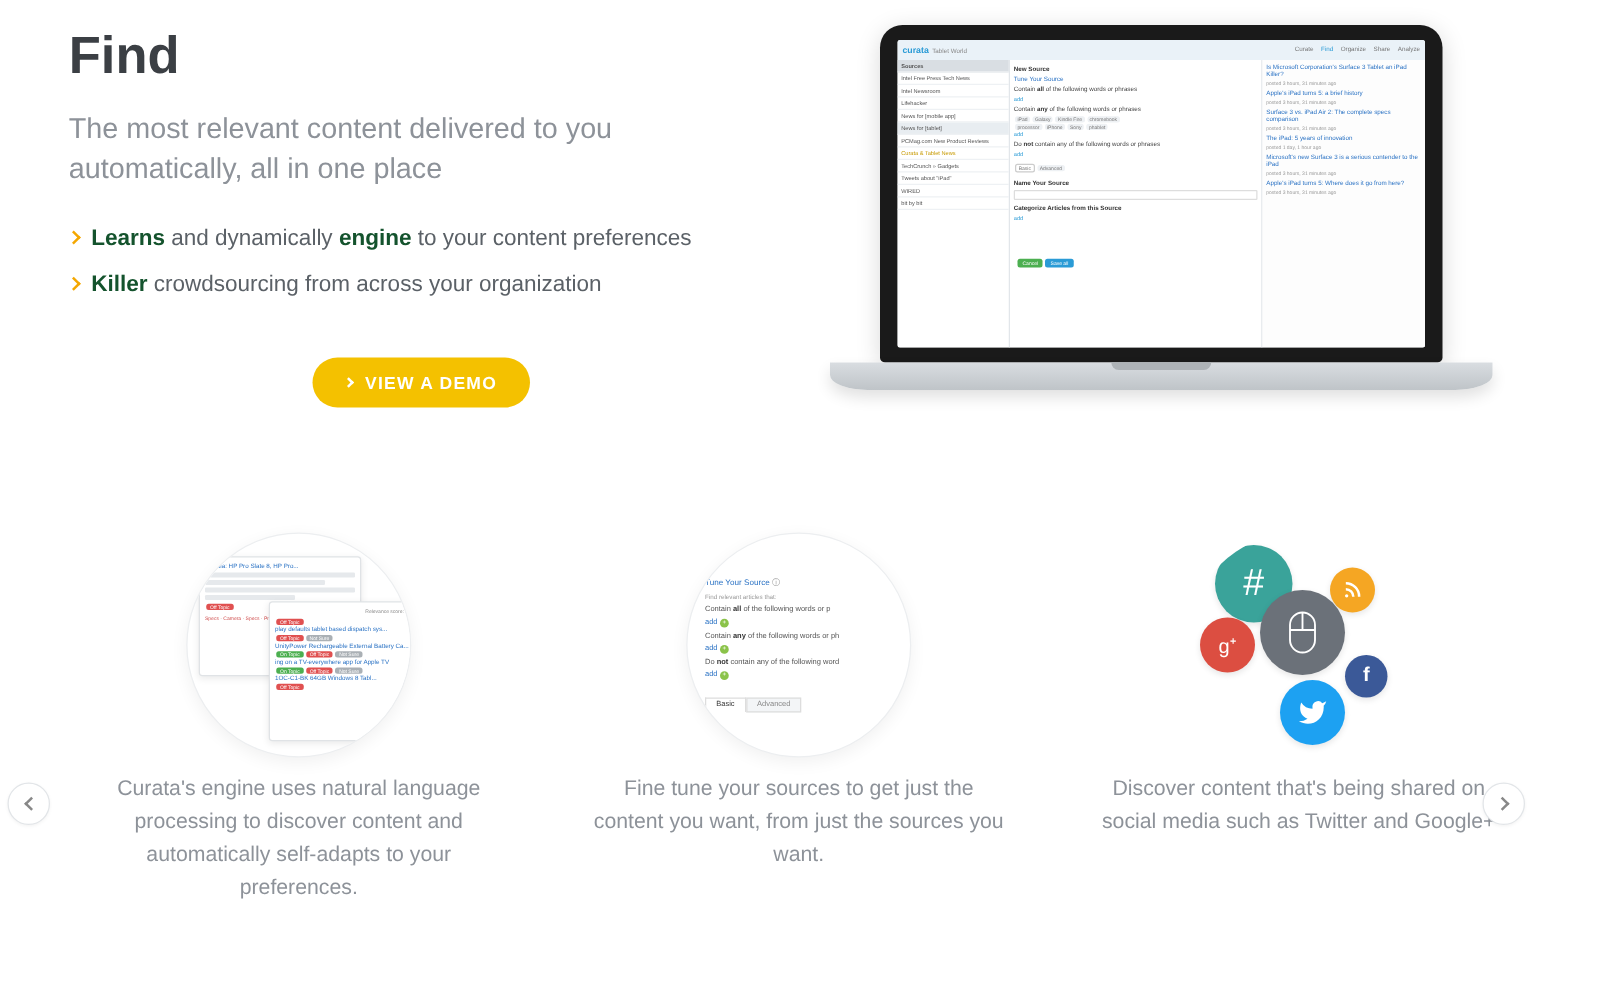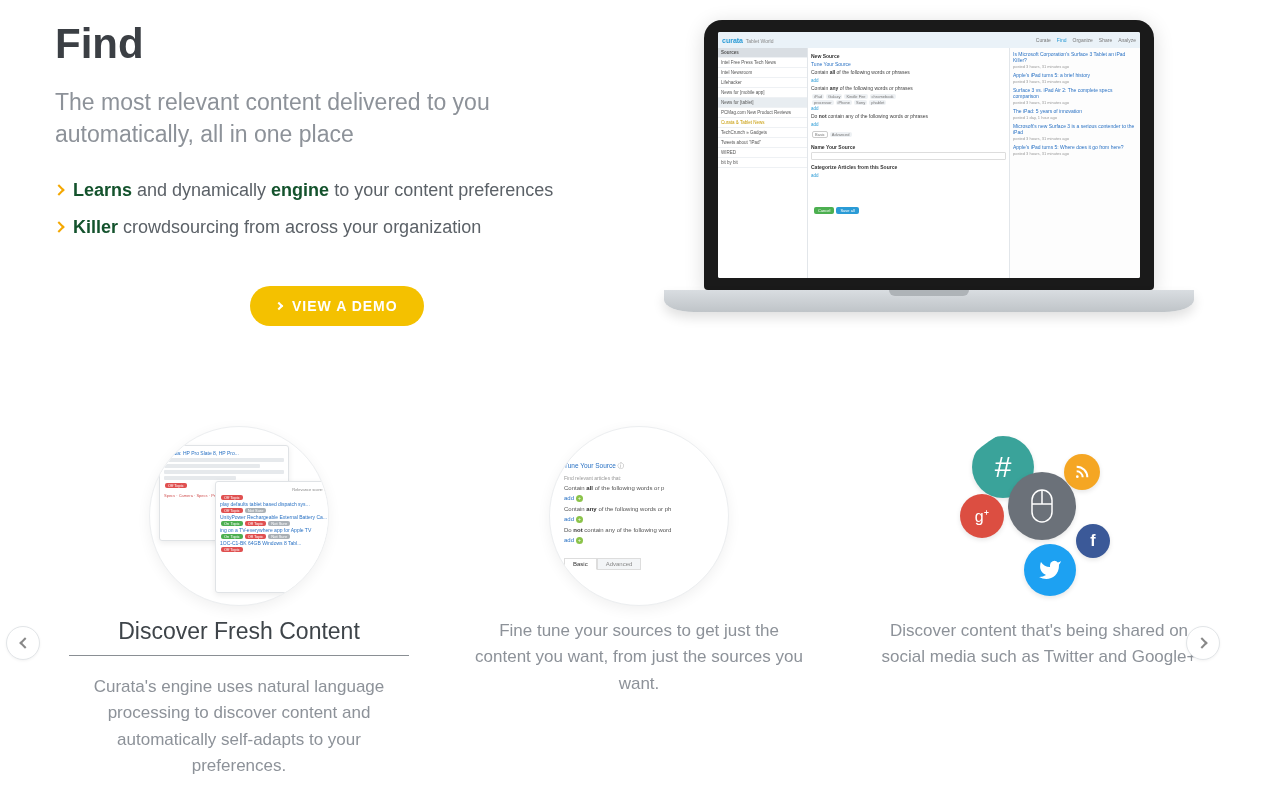--- a/index.html
+++ b/index.html
@@ -344,21 +344,20 @@
             <span class="pill r">Off Topic</span><span class="pill gr">Not Sure</span><br>
             <span class="lk">UnityPower Rechargeable External Battery Ca...</span><br>
             <span class="pill g">On Topic</span><span class="pill r">Off Topic</span><span class="pill gr">Not Sure</span><br>
             <span class="lk">ing on a TV-everywhere app for Apple TV</span><br>
             <span class="pill g">On Topic</span><span class="pill r">Off Topic</span><span class="pill gr">Not Sure</span><br>
             <span class="lk">1OC-C1-BK 64GB Windows 8 Tabl...</span><br>
             <span class="pill r">Off Topic</span>
           </div>
         </div>
       </div>
-      <h3>Discover Fresh Content</h3>
       <p>Curata's engine uses natural language processing to discover content and automatically self-adapts to your preferences.</p>
     </div>
 
     <div class="feature">
       <div class="feature-img f2">
         <div class="panel">
           <div class="hd"><span>Tune Your Source</span> <span style="color:#999;">ⓘ</span></div>
           <div style="color:#999;font-size:5px;">Find relevant articles that:</div>
           <div class="row"><span>Contain</span> <b>all</b> <span>of the following words or p</span></div>
           <div><span class="add">add</span><span class="plus">+</span></div>

